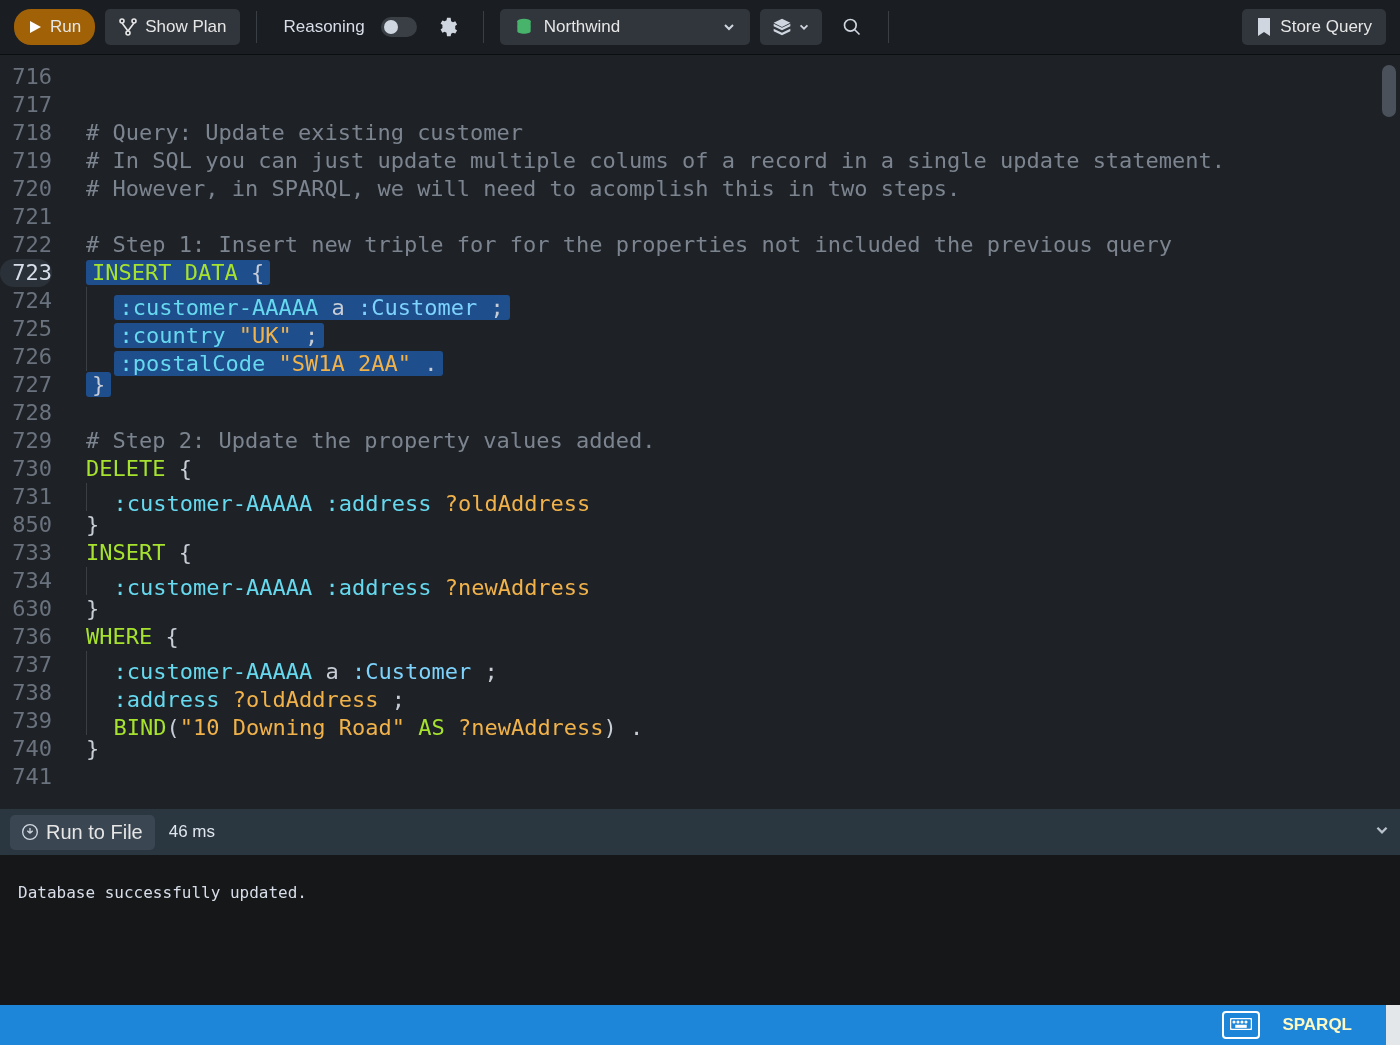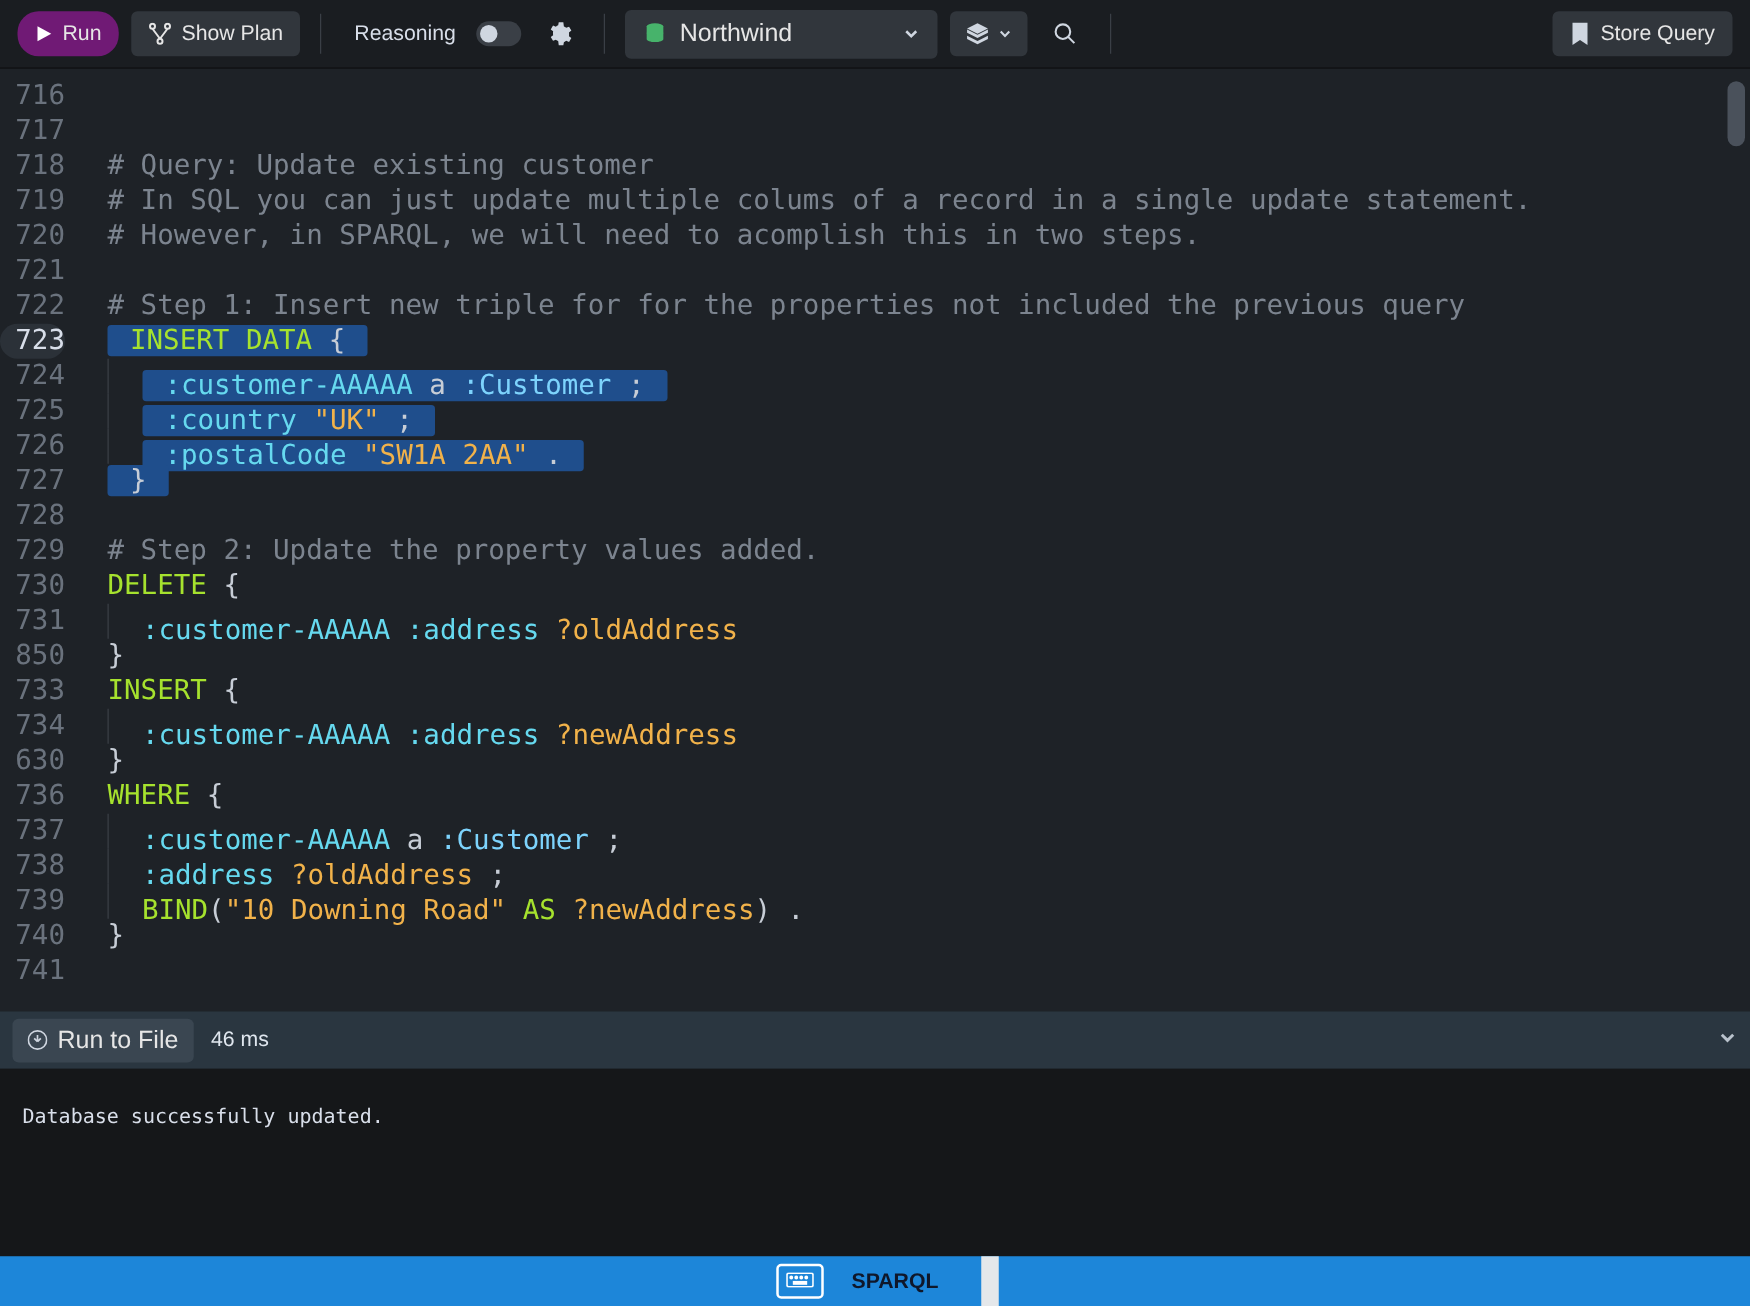--- a/index.html
+++ b/index.html
@@ -28,41 +28,41 @@
     gap: 8px;
     background: #31363c;
     color: #e6e6e6;
     border: none;
     border-radius: 5px;
     padding: 8px 14px;
     font-size: 17px;
     font-weight: 500;
     cursor: pointer;
   }
-  .btn.primary { background: #701a75; border-radius: 17px; }
+  .btn.primary { background: #a16207; border-radius: 17px; }
   .btn svg { display: block; }
   .toolbar-label {
     color: #d8dee9;
     font-size: 17px;
     font-weight: 500;
     margin-left: 10px;
   }
   .toggle {
     width: 36px; height: 20px; background: #3a3f46; border-radius: 10px;
     position: relative; margin-left: 6px;
   }
   .toggle::after {
     content: ""; position: absolute; width: 14px; height: 14px; border-radius: 50%;
     background: #cfd6e0; top: 3px; left: 3px;
   }
   .divider { width: 1px; height: 32px; background: #3a3f46; margin: 0 6px; }
   .db-select {
     display: flex; align-items: center; gap: 10px;
     background: #31363c; border-radius: 5px; padding: 8px 14px;
-    min-width: 250px; color: #e6e6e6; font-size: 20px; font-weight: 500;
+    min-width: 250px; color: #e6e6e6; font-size: 17px; font-weight: 500;
   }
   .db-select .spacer { flex: 1; }
   .icon-btn {
     width: 40px; height: 40px; display: flex; align-items: center; justify-content: center;
     color: #cfd6e0; border-radius: 5px; cursor: pointer;
   }
   .layer-btn {
     display:flex; align-items:center; gap:6px; background:#31363c;
     border-radius:5px; padding:8px 12px; cursor:pointer;
   }
@@ -94,21 +94,21 @@
     white-space: pre;
     color: #c7cdd6;
     position: relative;
   }
   .code .row { height: 28px; padding-left: 24px; }
   .indent-guide { border-left: 1px solid #3a3f46; display:inline-block; height:100%; }
   .sel {
     background: #1f4e8c;
     color: #fff;
     border-radius: 3px;
-    padding: 0 18px;
+    padding: 0 6px;
   }
   .kw   { color: #a6e22e; }
   .prop { color: #66d9ef; }
   .cls  { color: #7dd3fc; }
   .str  { color: #f1b24a; }
   .var  { color: #c7cdd6; }
   .comment { color: #7c848f; }
   .punct { color: #c7cdd6; }
   .scrollbar {
     position: absolute; right: 4px; top: 10px; bottom: 10px; width: 14px;
@@ -131,22 +131,22 @@
   
   .output {
     flex: 0 0 150px; background: #151719;
     padding: 28px 18px;
     font-family: ui-monospace, SFMono-Regular, Menlo, Consolas, monospace;
     font-size: 16px; color: #d8dee9;
   }
 
   
   .footer {
-    height: 40px; background: #1d86d9; color: #0f172a;
-    display: flex; align-items: center; justify-content: center;
+    height: 40px; background: #1d86d9; color: #fef9c3;
+    display: flex; align-items: center; justify-content: flex-end;
     gap: 22px; padding: 0 20px; font-size: 17px; font-weight: 600;
   }
   .footer .kbd {
     border: 2px solid #fff; border-radius: 4px; padding: 2px 6px;
   }
   .footer .lang-stripe { width:14px; height:100%; background:#e4e7ea; margin-left:12px; margin-right:-20px; }
 
   .code .row, .gutter .ln { font-variant-ligatures: none; }
 </style>
 </head>

